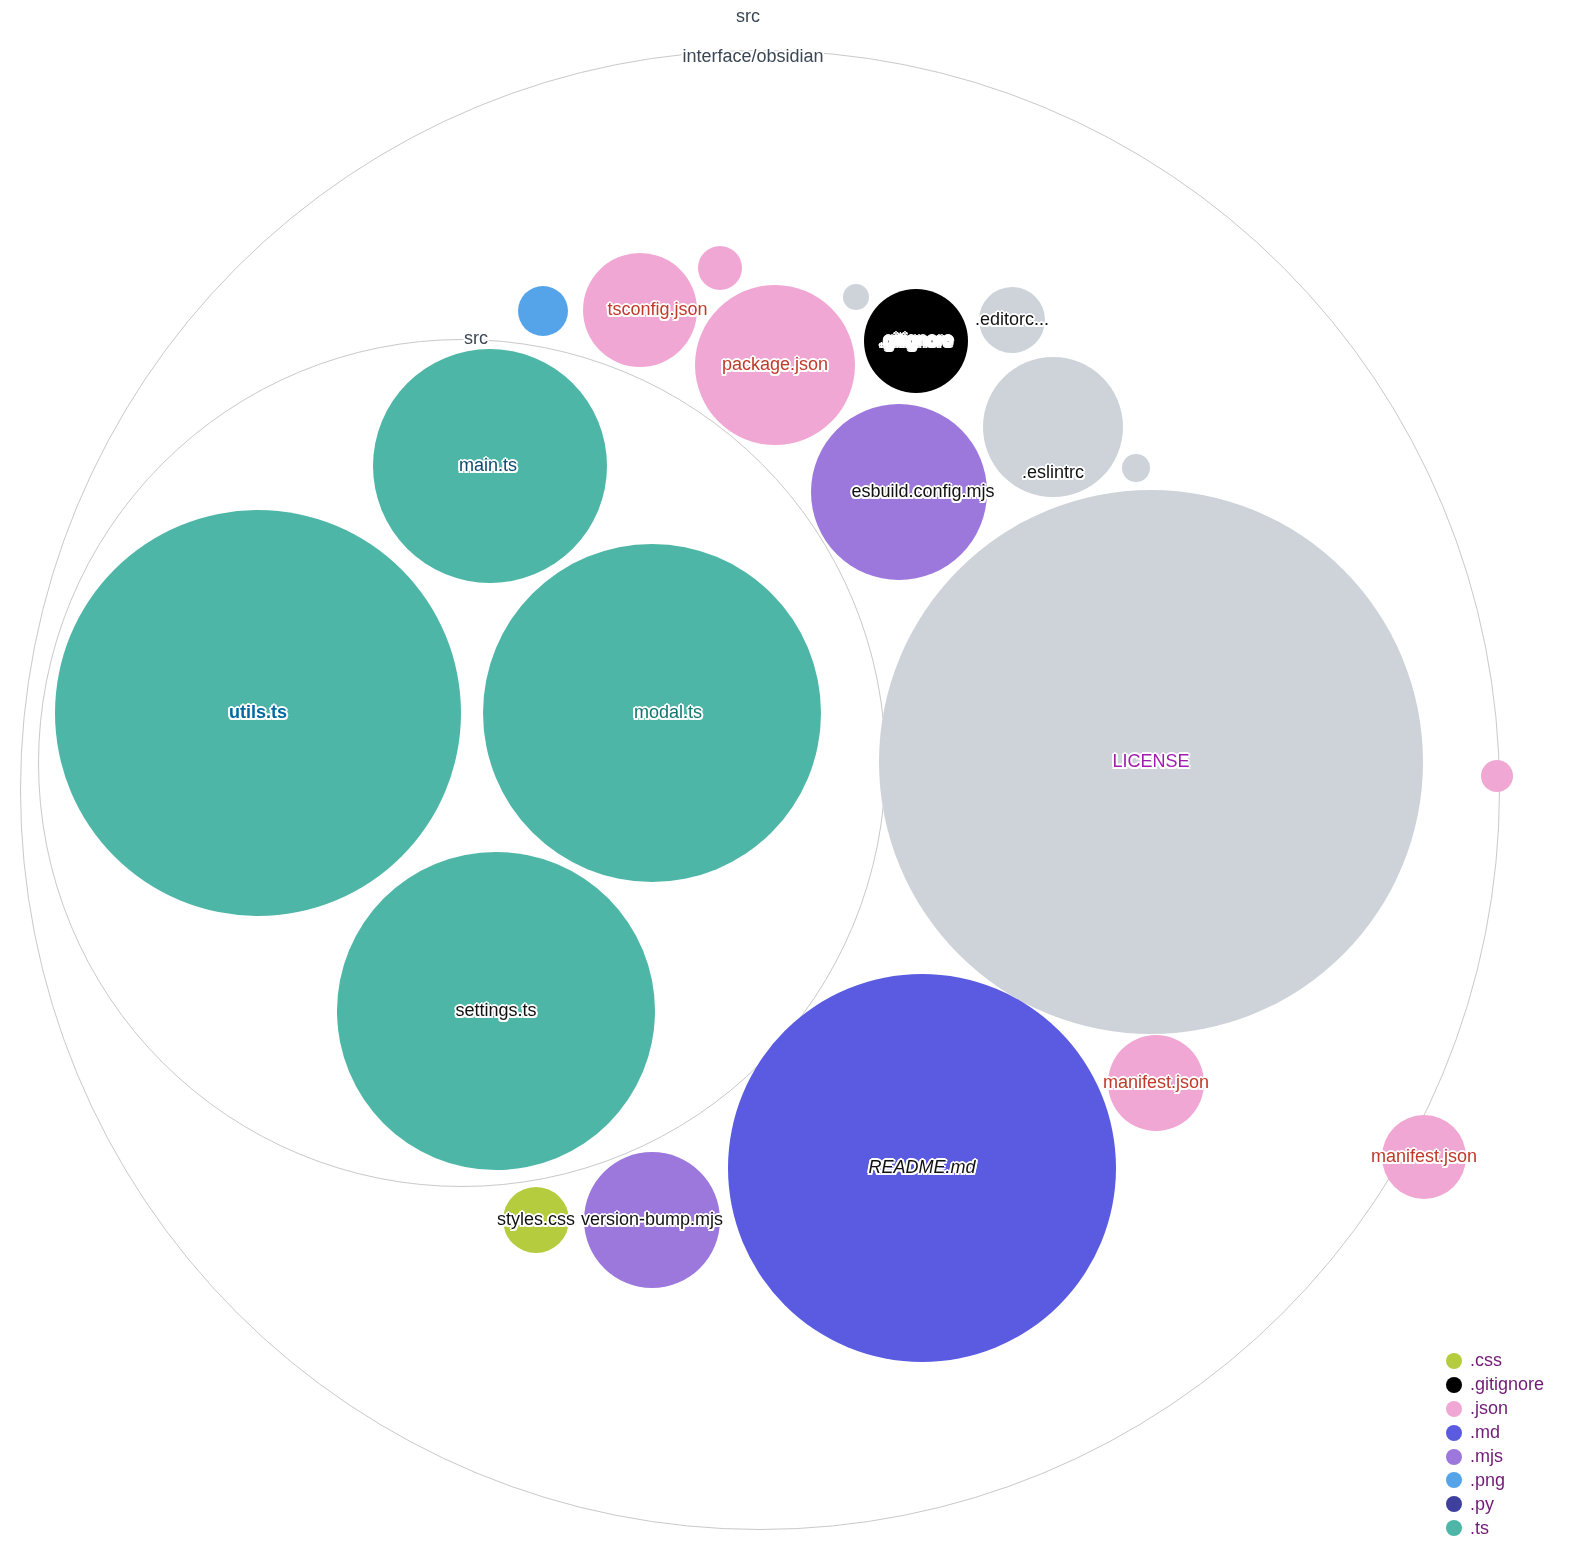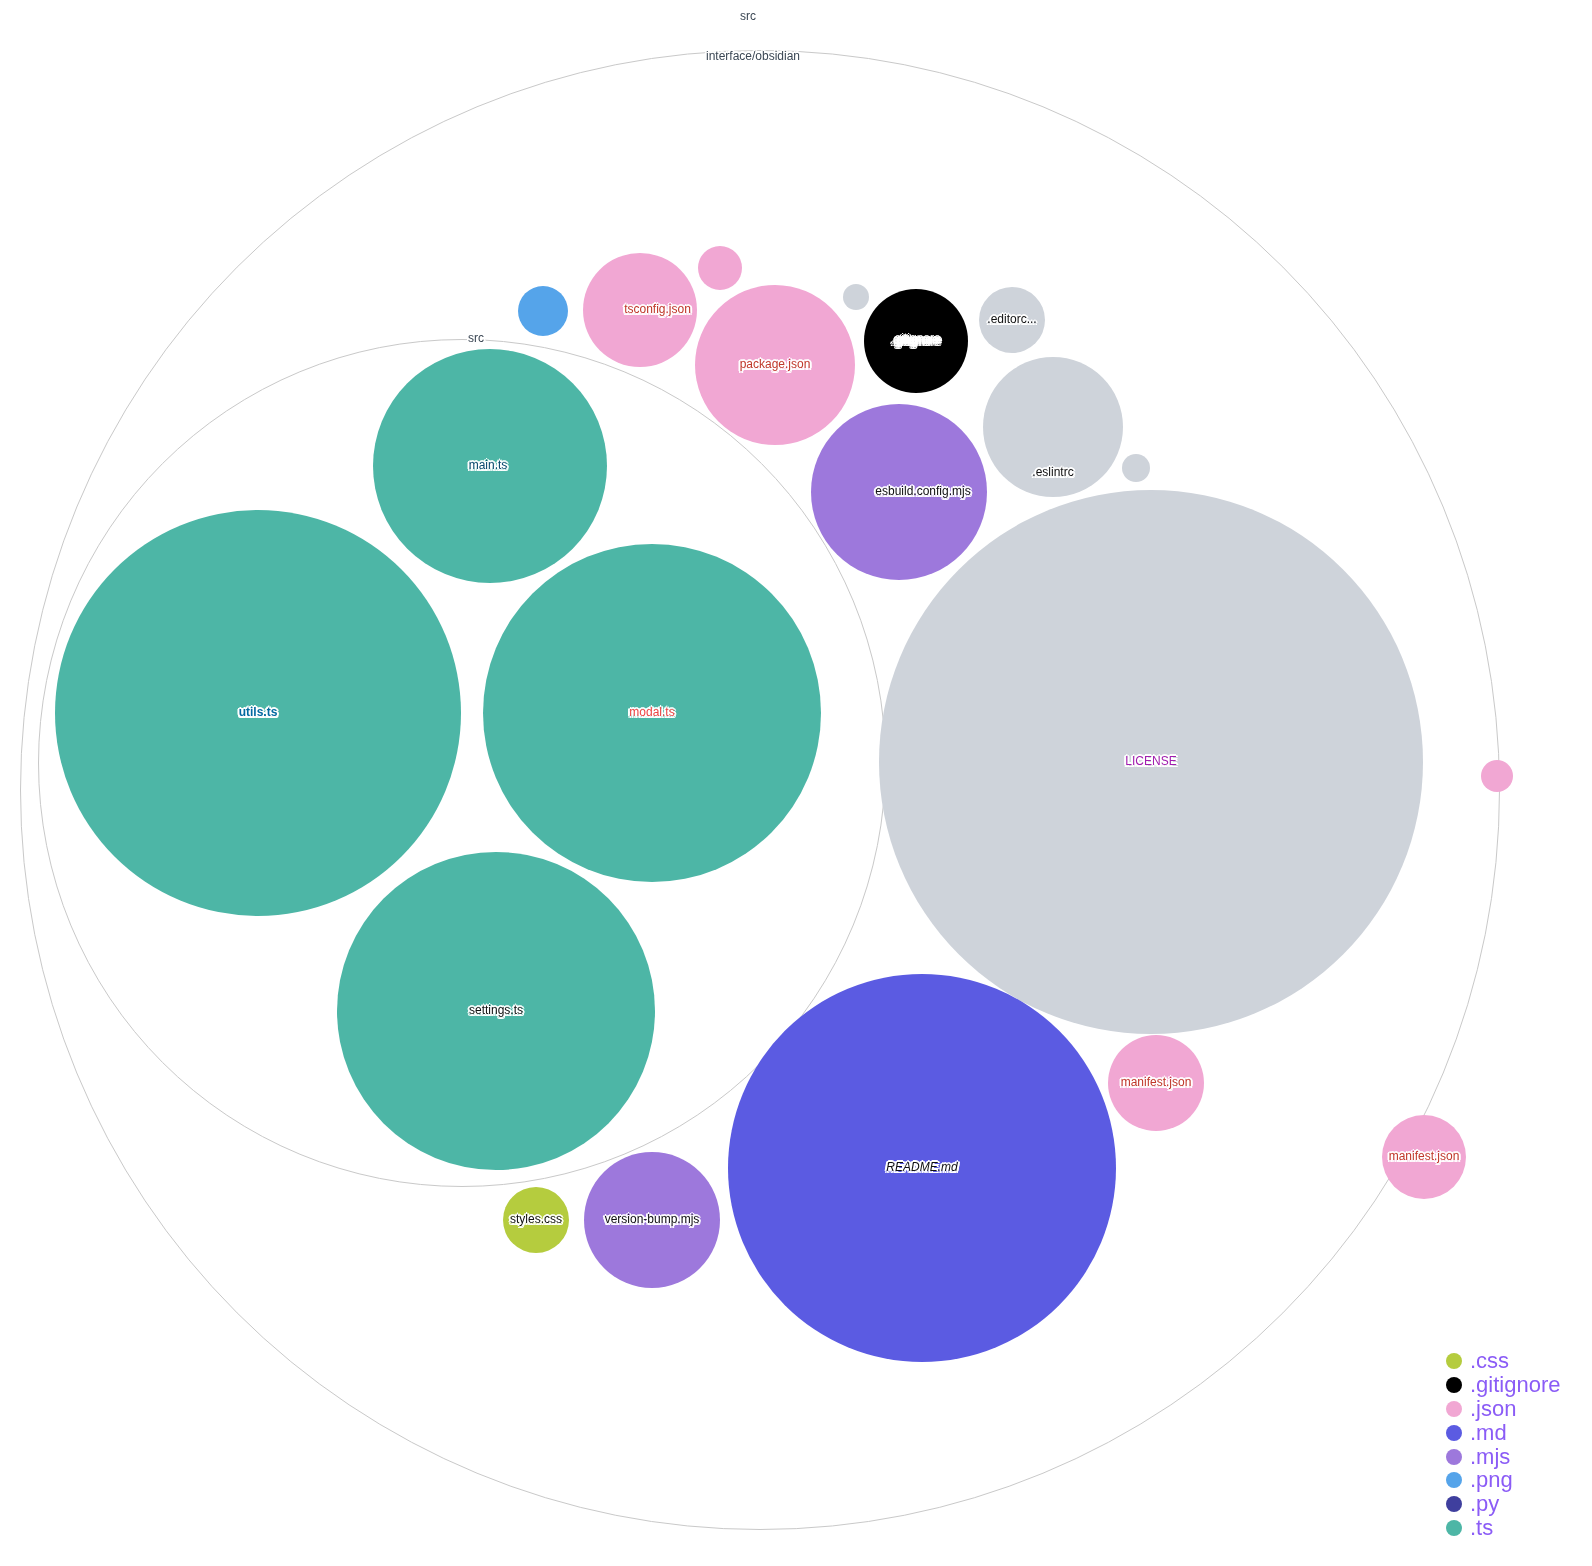--- a/index.html
+++ b/index.html
@@ -2,25 +2,25 @@
 <html><head>
 <meta charset="utf-8">
 <style>
   html,body{margin:0;padding:0;background:#fff;}
   body{font-family:"Liberation Sans", sans-serif;}
   .canvas{position:relative;width:1592px;height:1566px;background:#ffffff;overflow:hidden;}
   .circle{position:absolute;border-radius:50%;box-sizing:border-box;}
   .circle.dir{border:1px solid #c9c9c9;background:transparent;}
   .lbl{
     position:absolute;transform:translate(-50%,-50%);
-    font-size:12px;line-height:1.1;white-space:nowrap;
+    font-size:18px;line-height:1.1;white-space:nowrap;
     text-shadow:-1.5px -1.5px 0 #fff,1.5px -1.5px 0 #fff,-1.5px 1.5px 0 #fff,1.5px 1.5px 0 #fff,0 -2px 0 #fff,0 2px 0 #fff,-2px 0 0 #fff,2px 0 0 #fff;
   }
   .legend{position:absolute;left:1446px;top:1349px;}
-  .legend-row{display:flex;align-items:center;height:23.9px;gap:8px;font-size:22px;color:#8b5cf6;}
+  .legend-row{display:flex;align-items:center;height:23.9px;gap:8px;font-size:18px;color:#701a75;}
   .legend-dot{width:16px;height:16px;border-radius:50%;flex:none;}
 </style>
 </head>
 <body>
 
 <div class="canvas">
   <div>
       <div class="circle dir" style="left: 20px; top: 50px; height: 1480px; width: 1480px;"></div>
       <div class="circle dir" style="left: 38px; top: 339px; height: 848px; width: 848px;"></div>
       <div class="circle file" style="left: 373px; top: 349px; height: 234px; width: 234px; background: rgb(77, 182, 166);"></div>
@@ -40,21 +40,21 @@
       <div class="circle file" style="left: 879px; top: 490px; height: 544px; width: 544px; background: rgb(206, 211, 218);"></div>
       <div class="circle file" style="left: 728px; top: 974px; height: 388px; width: 388px; background: rgb(91, 91, 226);"></div>
       <div class="circle file" style="left: 1108px; top: 1035px; height: 96px; width: 96px; background: rgb(241, 167, 211);"></div>
       <div class="circle file" style="left: 584px; top: 1152px; height: 136px; width: 136px; background: rgb(157, 120, 220);"></div>
       <div class="circle file" style="left: 503px; top: 1187px; height: 66px; width: 66px; background: rgb(181, 204, 62);"></div>
       <div class="circle file" style="left: 1481px; top: 760px; height: 32px; width: 32px; background: rgb(241, 167, 211);"></div>
       <div class="circle file" style="left: 1382px; top: 1115px; height: 84px; width: 84px; background: rgb(241, 167, 211);"></div>
       <div class="lbl" style="left: 476px; top: 339px; color: rgb(59, 71, 84);">src</div>
       <div class="lbl" style="left: 488px; top: 466px; color: #0c4a6e;">main.ts</div>
       <div class="lbl" style="left: 258px; top: 713px; color: #0369a1; font-weight: bold;">utils.ts</div>
-      <div class="lbl" style="left: 652px; top: 713px; color: #ef4444;">modal.ts</div>
+      <div class="lbl" style="left: 668px; top: 713px; color: #0f766e;">modal.ts</div>
       <div class="lbl" style="left: 496px; top: 1011px; color: rgb(17, 17, 17);">settings.ts</div>
       <div class="lbl" style="left: 640px; top: 310px; color: rgb(192, 57, 43); padding-left: 35px;">tsconfig.json</div>
       <div class="lbl" style="left: 775px; top: 365px; color: rgb(192, 57, 43);">package.json</div>
       <div class="lbl" style="left: 916px; top: 341px; color: rgb(255, 255, 255);">.gitignore</div>
       <div class="lbl" style="left: 1012px; top: 320px; color: rgb(17, 17, 17);">.editorc...</div>
       <div class="lbl" style="left: 1053px; top: 427px; color: rgb(17, 17, 17); margin-top: 46px;">.eslintrc</div>
       <div class="lbl" style="left: 923px; top: 492px; color: rgb(17, 17, 17);">esbuild.config.mjs</div>
       <div class="lbl" style="left: 1151px; top: 762px; color: #a21caf;">LICENSE</div>
       <div class="lbl" style="left: 922px; top: 1168px; color: rgb(17, 17, 17); font-style: italic;">README.md</div>
       <div class="lbl" style="left: 1156px; top: 1083px; color: rgb(192, 57, 43);">manifest.json</div>

